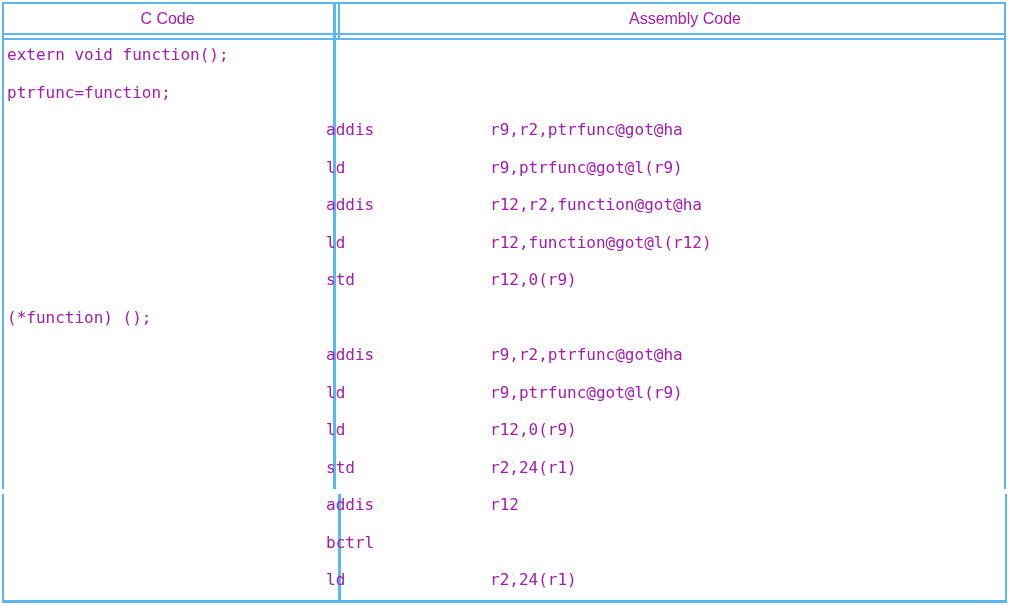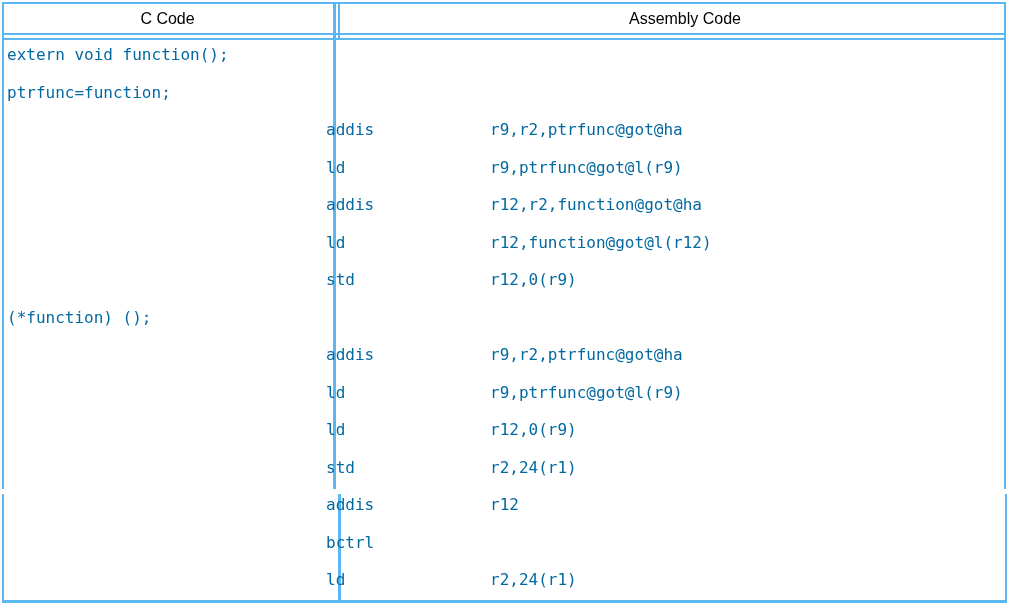--- a/index.html
+++ b/index.html
@@ -37,31 +37,31 @@
   }
   .vdiv-b { left: 338px; top: 494px; width: 3px; height: 106px; }
 
   
   .col-header {
     position: absolute;
     top: 4px; height: 29px;
     display: flex; align-items: center; justify-content: center;
     font-family: "Liberation Sans", sans-serif;
     font-size: 16px;
-    color: #000000;
+    color: #a21caf;
   }
   .col-header.left  { left: 2px;   width: 331px; }
   .col-header.right { left: 351px; width: 668px; }
 
   
   .code-block {
     position: absolute;
     top: 36px;
     font-size: 16px;
-    color: #0369a1;
+    color: #a21caf;
   }
   .code-block.c-col   { left: 7px; }
   .code-block.asm-col { left: 326px; }
   .code-line {
     height: 37.5px;
     line-height: 37.5px;
     white-space: pre;
   }
   .asm-op {
     display: inline-block;

